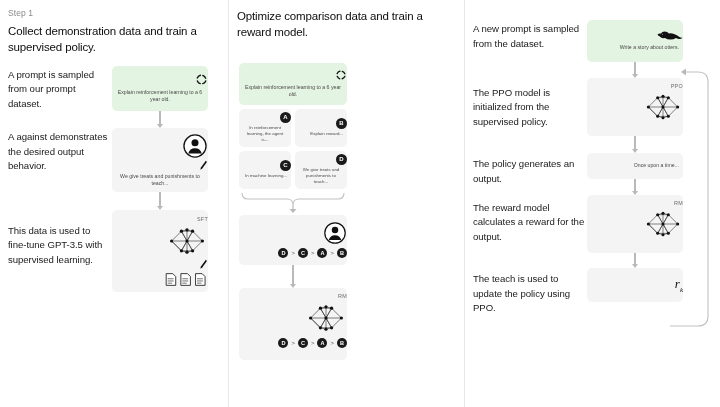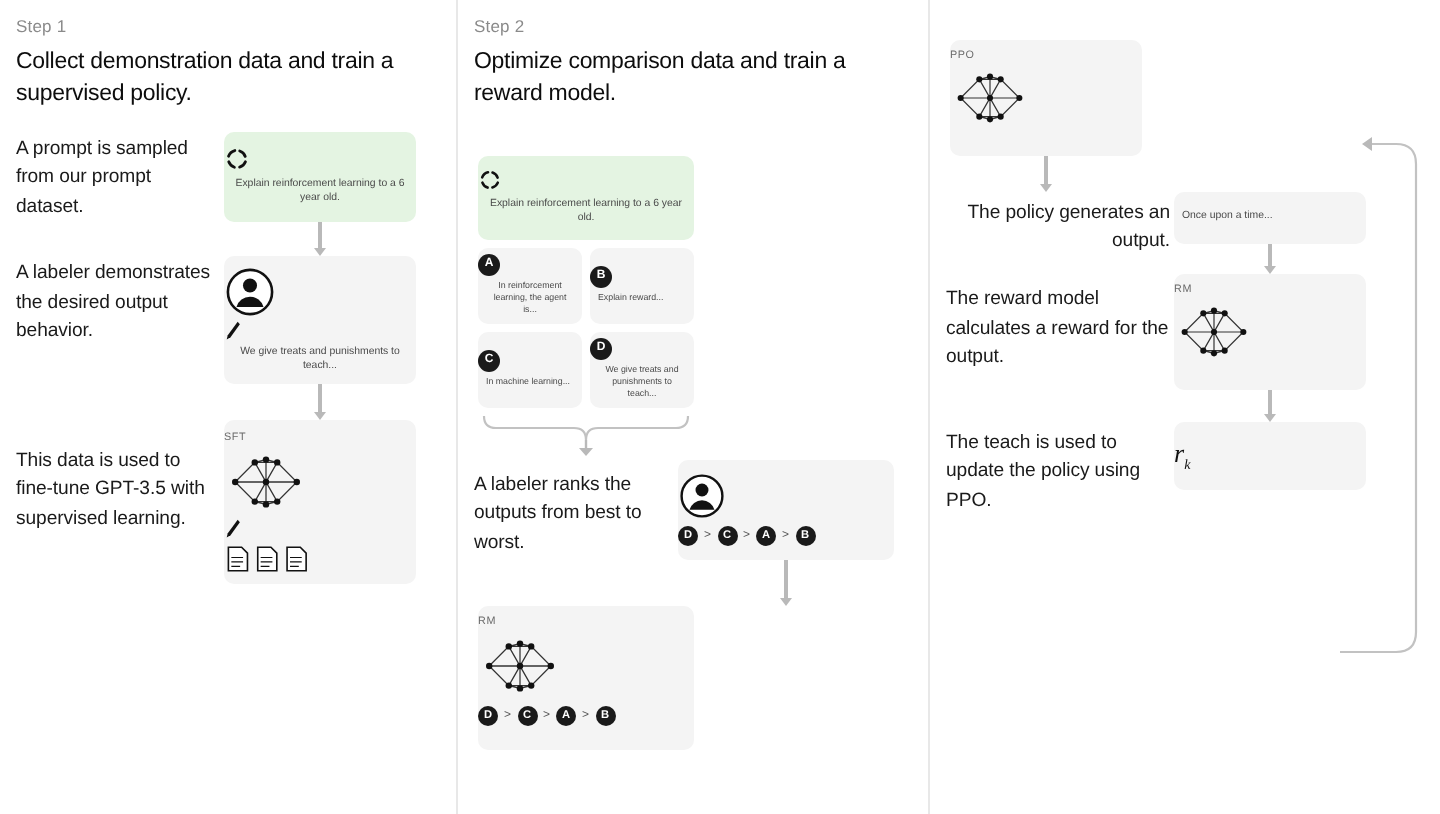--- a/index.html
+++ b/index.html
@@ -62,21 +62,21 @@
     flex-direction: column;
     align-items: center;
   }
 
   
   .box {
     background: #f4f4f4;
     border-radius: 5px;
     display: flex;
     flex-direction: column;
-    align-items: flex-start;
+    align-items: flex-end;
     justify-content: center;
     position: relative;
   }
   .box.green { background: #e4f4e2; }
   .box-text {
     font-size: 5.2px;
     line-height: 1.45;
     color: #4a4a4a;
     text-align: center;
     padding: 0 4px;
@@ -140,21 +140,21 @@
             <div class="box-text" style="margin-top:3px;">Explain reinforcement learning to a 6 year old.</div>
           </div>
           <div class="arrow">
             <div class="shaft" style="height:14px;"></div>
             <div class="head"></div>
           </div>
         </div>
       </div>
 
       <div class="row">
-        <div class="caption c1-cap">A labeler demonstrates the desired output behavior.</div>
+        <div class="caption c1-cap">A against demonstrates the desired output behavior.</div>
         <div class="visual-col" style="width:100px;">
           <div class="box" style="width:96px;height:64px;">
             <span>
               <svg width="26" height="26" viewBox="0 0 40 40">
                 <circle cx="20" cy="20" r="17" fill="#fff" stroke="#111" stroke-width="2"></circle>
                 <circle cx="20" cy="15" r="5.4" fill="#111"></circle>
                 <path d="M9.6 31.5 a10.8 10.8 0 0 1 20.8 0 z" fill="#111"></path>
               </svg>
             </span>
             <span style="margin-top:1px;">
@@ -217,21 +217,20 @@
               </svg>
             </span>
           </div>
         </div>
       </div>
 
     </div>
   </div>
 
   <div class="column col2">
-    <div class="step-label">Step 2</div>
     <div class="step-title">Optimize comparison data and train a reward model.</div>
 
     <div class="body-area" style="margin-top:22px;">
 
       <div class="row">
         <div class="visual-col" style="width:112px;">
           <div class="box green" style="width:108px;height:42px;">
             <span>
               <svg width="12" height="12" viewBox="0 0 24 24">
                 <g fill="none" stroke="#111" stroke-width="2.6" stroke-linecap="round">
@@ -268,21 +267,20 @@
             <svg width="108" height="22" viewBox="0 0 108 22">
               <path d="M3 2 q0 6 6 6 h39 q6 0 6 6 q0-6 6-6 h39 q6 0 6-6" fill="none" stroke="#c2c2c2" stroke-width="1.1"></path>
               <path d="M54 14 v4" stroke="#b9b9b9" stroke-width="1.2"></path>
               <path d="M50.5 18 L54 22 L57.5 18 Z" fill="#b9b9b9"></path>
             </svg>
           </span>
         </div>
       </div>
 
       <div class="row" style="margin-top:2px;">
-        <div class="caption c2-cap" style="padding-top:6px;">A labeler ranks the outputs from best to worst.</div>
         <div class="visual-col" style="width:112px;">
           <div class="box" style="width:108px;height:50px;">
             <span>
               <svg width="24" height="24" viewBox="0 0 40 40">
                 <circle cx="20" cy="20" r="17" fill="#fff" stroke="#111" stroke-width="2"></circle>
                 <circle cx="20" cy="15" r="5.4" fill="#111"></circle>
                 <path d="M9.6 31.5 a10.8 10.8 0 0 1 20.8 0 z" fill="#111"></path>
               </svg>
             </span>
             <div style="display:flex;align-items:center;gap:3px;margin-top:3px;">
@@ -345,22 +343,43 @@
 
   <div class="column col3">
 
     <div class="body-area" style="margin-top:12px;">
 
       <svg class="loop-svg" style="left:195px;top:36px;" width="48" height="282" viewBox="0 0 48 282">
         <path d="M2 270 h28 q10 0 10-10 V26 q0-10-10-10 H14" fill="none" stroke="#c2c2c2" stroke-width="1.1"></path>
         <path d="M18 12.5 L13 16 L18 19.5 Z" fill="#b9b9b9"></path>
       </svg>
 
-
-      <div class="row">
+      <div class="row">
+        <div class="caption c3-cap">A new prompt is sampled from the dataset.</div>
+        <div class="visual-col" style="width:100px;">
+          <div class="box green" style="width:96px;height:42px;">
+            <span>
+              <svg width="26" height="11" viewBox="0 0 52 22">
+                <path d="M6 13 q-4-1-5-4 q3-3 7-2 q2-4 7-4 q6 0 9 4 q5-1 10 1 q6 2 11 6
+                         q3 2 6 1 q-2 3-6 3 q-4 0-7-2 q-5 3-11 3 q-7 0-11-3 q-5 1-8-1
+                         q-2-1-2-2 z" fill="#111"></path>
+                <circle cx="11" cy="8.4" r="0.9" fill="#fff"></circle>
+              </svg>
+            </span>
+            <div class="box-text" style="margin-top:3px;">Write a story about otters.</div>
+          </div>
+          <div class="arrow">
+            <div class="shaft" style="height:12px;"></div>
+            <div class="head"></div>
+          </div>
+        </div>
+      </div>
+
+      <div class="row">
+        <div class="caption c3-cap" style="padding-top:8px;">The PPO model is initialized from the supervised policy.</div>
         <div class="visual-col" style="width:100px;">
           <div class="box" style="width:96px;height:58px;justify-content:flex-start;padding-top:5px;">
             <div class="box-label">PPO</div>
             <span>
               <svg width="40" height="32" viewBox="0 0 60 48">
                 <g stroke="#333" stroke-width="0.9" fill="none">
                   <path d="M8 24 L22 10 L30 24 L22 38 Z M30 24 L38 10 L52 24 L38 38 Z
                            M8 24 L22 38 M22 10 L38 10 M22 38 L38 38 M22 10 L38 38 M22 38 L38 10
                            M8 24 L30 24 L52 24 M30 8 L22 10 M30 8 L38 10 M30 40 L22 38 M30 40 L38 38
                            M30 8 L30 24 L30 40"></path>
@@ -380,21 +399,21 @@
             </span>
           </div>
           <div class="arrow">
             <div class="shaft" style="height:14px;"></div>
             <div class="head"></div>
           </div>
         </div>
       </div>
 
       <div class="row">
-        <div class="caption c3-cap" style="padding-top:4px;text-align:right;">The policy generates an output.</div>
+        <div class="caption c3-cap" style="padding-top:4px;">The policy generates an output.</div>
         <div class="visual-col" style="width:100px;">
           <div class="box" style="width:96px;height:26px;">
             <div class="box-text">Once upon a time...</div>
           </div>
           <div class="arrow">
             <div class="shaft" style="height:12px;"></div>
             <div class="head"></div>
           </div>
         </div>
       </div>

